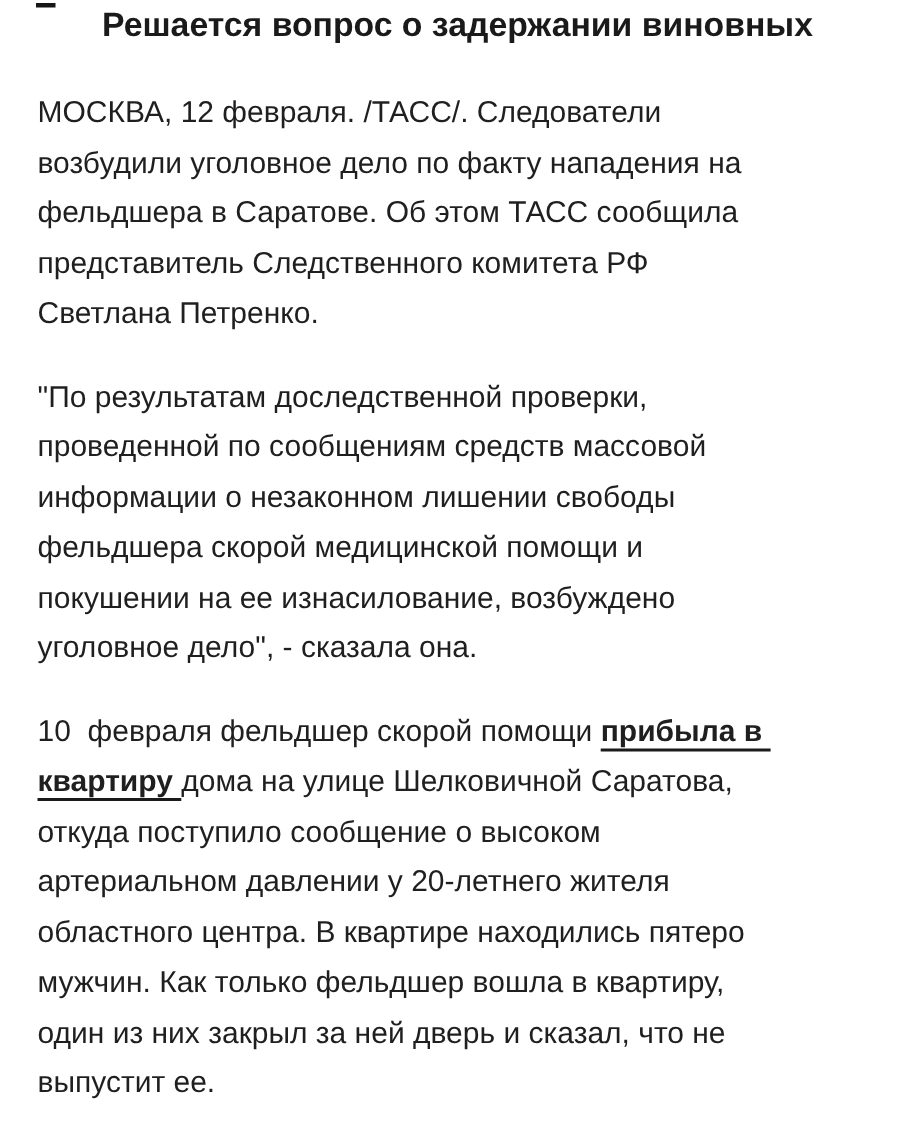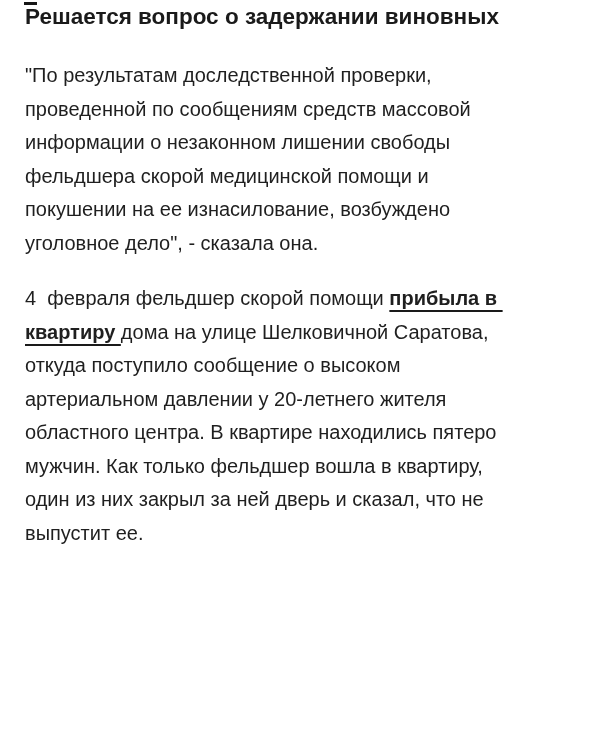--- a/index.html
+++ b/index.html
@@ -28,20 +28,21 @@
     height: 3px;
     background: #161616;
   }
   h1.article-title {
     font-size: 22.5px;
     line-height: 30px;
     font-weight: 700;
     margin: 0 0 27px 0;
     white-space: pre;
     color: #1a1a1a;
+    text-align: center;
   }
   p.para {
     font-size: 20px;
     line-height: 33.5px;
     font-weight: 400;
     margin: 0 0 22px 0;
     white-space: pre; 
   }
   p.para:last-child {
     margin-bottom: 0;
@@ -55,27 +56,32 @@
     text-decoration-color: #1a1a1a;
   }
 </style>
 </head>
 <body>
 
 <div class="cut-fragment"></div>
 
 <div class="page">
   <h1 class="article-title">Решается вопрос о задержании виновных</h1>
+  <p class="para">МОСКВА, 12 февраля. /ТАСС/. Следователи
+возбудили уголовное дело по факту нападения на
+фельдшера в Саратове. Об этом ТАСС сообщила
+представитель Следственного комитета РФ
+Светлана Петренко.</p>
   <p class="para">"По результатам доследственной проверки,
 проведенной по сообщениям средств массовой
 информации о незаконном лишении свободы
 фельдшера скорой медицинской помощи и
 покушении на ее изнасилование, возбуждено
 уголовное дело", - сказала она.</p>
-  <p class="para"><span>4  февраля фельдшер скорой помощи </span><a href="#" class="inline-link">прибыла в 
+  <p class="para"><span>10  февраля фельдшер скорой помощи </span><a href="#" class="inline-link">прибыла в 
 квартиру </a><span>дома на улице Шелковичной Саратова,
 откуда поступило сообщение о высоком
 артериальном давлении у 20-летнего жителя
 областного центра. В квартире находились пятеро
 мужчин. Как только фельдшер вошла в квартиру,
 один из них закрыл за ней дверь и сказал, что не
 выпустит ее.</span></p>
 </div>
 
 </body></html>

